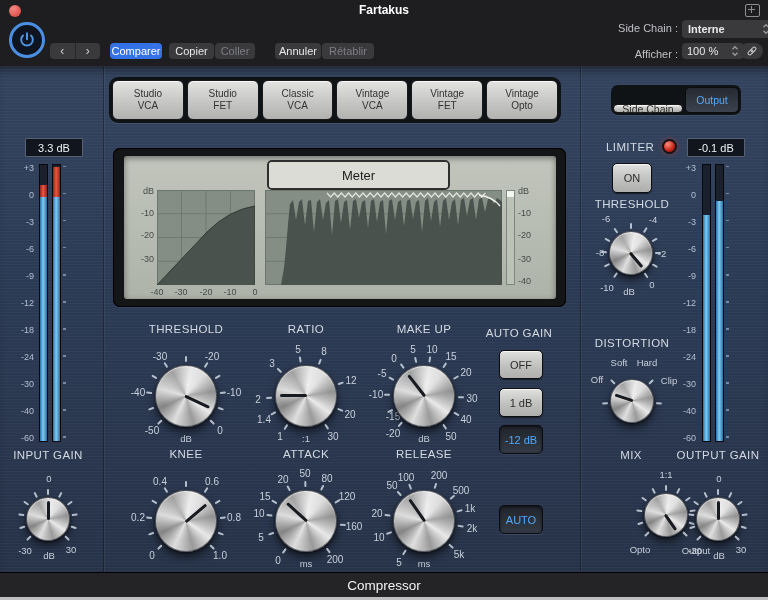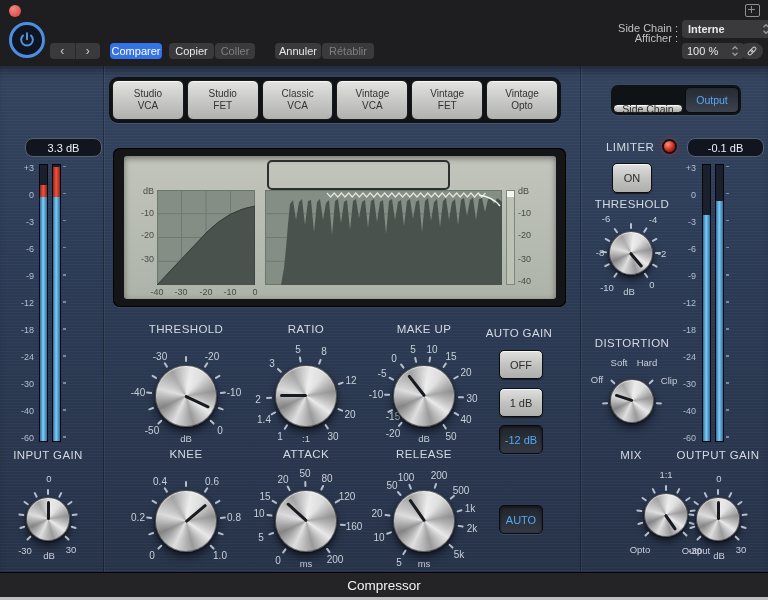--- a/index.html
+++ b/index.html
@@ -32,21 +32,21 @@
   #btn-compare{left:110px;top:43px;width:52px;height:16px;background:#3572e6;color:#fff;}
   #btn-copy{left:169px;top:43px;width:45px;height:16px;}
   #btn-paste{left:215px;top:43px;width:40px;height:16px;}
   #btn-undo{left:275px;top:43px;width:46px;height:16px;}
   #btn-redo{left:322px;top:43px;width:52px;height:16px;}
 
   .tb-label{font-size:11px;color:#bfc0c4;text-align:right;}
   #sc-label{left:596px;top:22px;width:82px;}
   #sc-select{left:682px;top:20px;width:82px;height:18px;padding:0 6px;justify-content:flex-start;font-weight:bold;}
   #sc-select .ud{margin-left:auto;}
-  #view-label{left:596px;top:32px;width:82px;}
+  #view-label{left:596px;top:48px;width:82px;}
   #view-select{left:682px;top:43px;width:52px;height:16px;padding:0 5px;justify-content:flex-start;}
   #view-select .ud{margin-left:auto;}
   #link-btn{left:740px;top:43px;width:23px;height:16px;border-radius:8px;}
 
   
   #main{left:0;top:66px;width:768px;height:506px;
      background:
        repeating-linear-gradient(180deg,rgba(255,255,255,.028) 0 1px,rgba(0,0,0,0) 1px 3px),
        linear-gradient(180deg,#34445f 0%,#2c3b55 40%,#273349 100%);
      box-shadow:inset 0 10px 14px -10px rgba(0,0,0,.8);}
@@ -82,21 +82,21 @@
   #tab-meter{flex:1;background:#dadcd5;color:#1d1d1d;font-size:13px;display:flex;align-items:center;justify-content:center;}
   #tab-graph{flex:1;background:#3f3f3f;color:#c9c9c9;font-size:13px;display:flex;align-items:center;justify-content:center;border-left:2px solid #2e2e2e;}
   .gax{position:absolute;font-size:9px;color:#454d47;white-space:nowrap;}
   .gax.r{text-align:right;}
   #curve-plot{left:33px;top:34px;width:98px;height:95px;background:#848e85;box-shadow:inset 0 0 0 1px #6b766d;}
   #hist-plot{left:141px;top:34px;width:237px;height:95px;background:#848e85;box-shadow:inset 0 0 0 1px #6b766d;}
   #hist-strip{left:382px;top:34px;width:9px;height:95px;border:1px solid #7d877d;box-sizing:border-box;
      background:linear-gradient(180deg,#f4f6f0 0 6px,#bcc2b5 6px);}
 
   
-  .val-box{width:77px;height:19px;background:#10151e;border:1px solid #586174;border-radius:8px;
+  .val-box{width:58px;height:19px;background:#10151e;border:1px solid #586174;border-radius:1px;
      color:#eef1f5;font-size:11px;display:flex;align-items:center;justify-content:center;box-sizing:border-box;}
   .mlabel{position:absolute;width:24px;text-align:right;font-size:9px;color:#b4bfd0;}
   .mbar{position:absolute;width:9px;background:#0d121b;border:1px solid #05070c;box-sizing:border-box;
      display:flex;flex-direction:column;}
   .seg{width:100%;}
   .seg.dk{background:#1b212c;}
   .seg.red{background:linear-gradient(90deg,#8e241a,#f05442 45%,#8e241a);}
   .seg.blue{flex:1;background:linear-gradient(90deg,#2e6e9e,#7cccf6 45%,#2e6e9e);}
   .mticks{position:absolute;width:3px;
      background:repeating-linear-gradient(180deg,#7b87a0 0 1.5px,rgba(0,0,0,0) 1.5px 27px);}
@@ -141,20 +141,21 @@
   #bottom-strip{left:0;top:597px;width:768px;height:3px;background:#bfbfbf;}
   svg{display:block;}
 </style>
 </head>
 <body>
 
 <div id="app">
 
   <div id="titlebar" class="abs">
     <div id="close-dot" class="abs"></div>
+    <div id="win-title" class="abs">Fartakus</div>
     <div id="expand-icon" class="abs"></div>
 
     <div id="power-btn" class="abs">
       <span>
         <svg width="20" height="20" viewBox="0 0 24 24" fill="none" stroke="#4f94e0" stroke-width="2.4" stroke-linecap="round">
           <path d="M12 4v7"></path>
             <path d="M7.2 6.6a7 7 0 1 0 9.6 0"></path>
         </svg>
       </span>
     </div>
@@ -240,20 +241,21 @@
     </div>
 
     <div id="vt-box" class="abs">
       <div id="vt-sidechain" class="vt-btn">Side Chain</div>
       <div id="vt-output" class="vt-btn">Output</div>
     </div>
 
     <div id="display-frame" class="abs"></div>
     <div id="screen" class="abs">
       <div id="disp-tabs" class="abs">
+        <div id="tab-meter">Meter</div>
       </div>
 
       <span class="gax r" style="left:6px;top:30px;width:24px">dB</span>
       <span class="gax r" style="left:6px;top:52px;width:24px">-10</span>
       <span class="gax r" style="left:6px;top:74px;width:24px">-20</span>
       <span class="gax r" style="left:6px;top:98px;width:24px">-30</span>
 
       <div id="curve-plot" class="abs">
         <svg width="98" height="95" viewBox="0 0 98 95" preserveAspectRatio="none">
           <g stroke="#6e7970" stroke-width="1">

